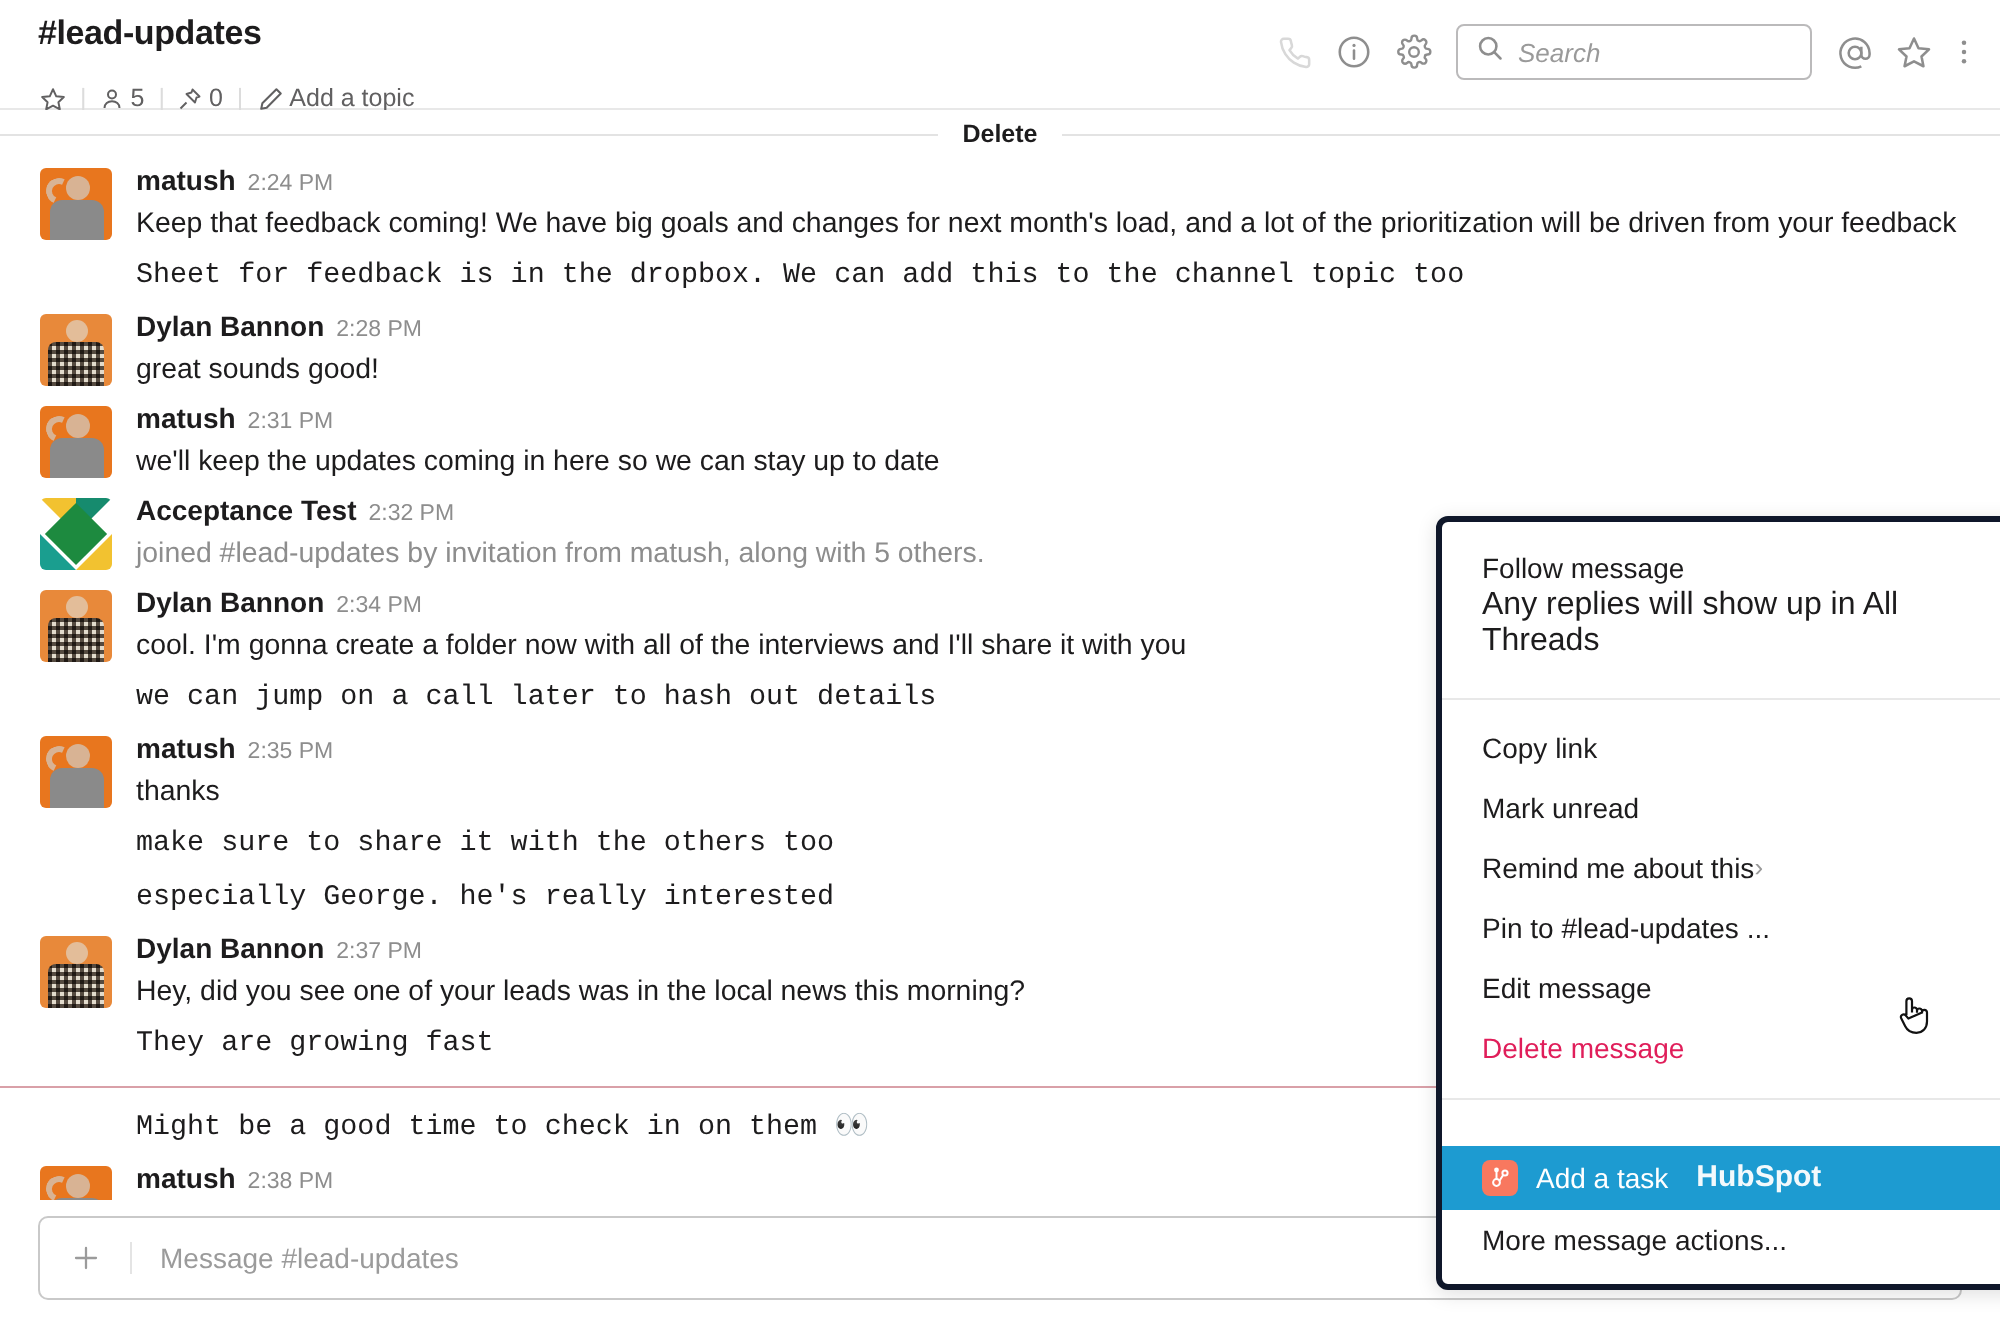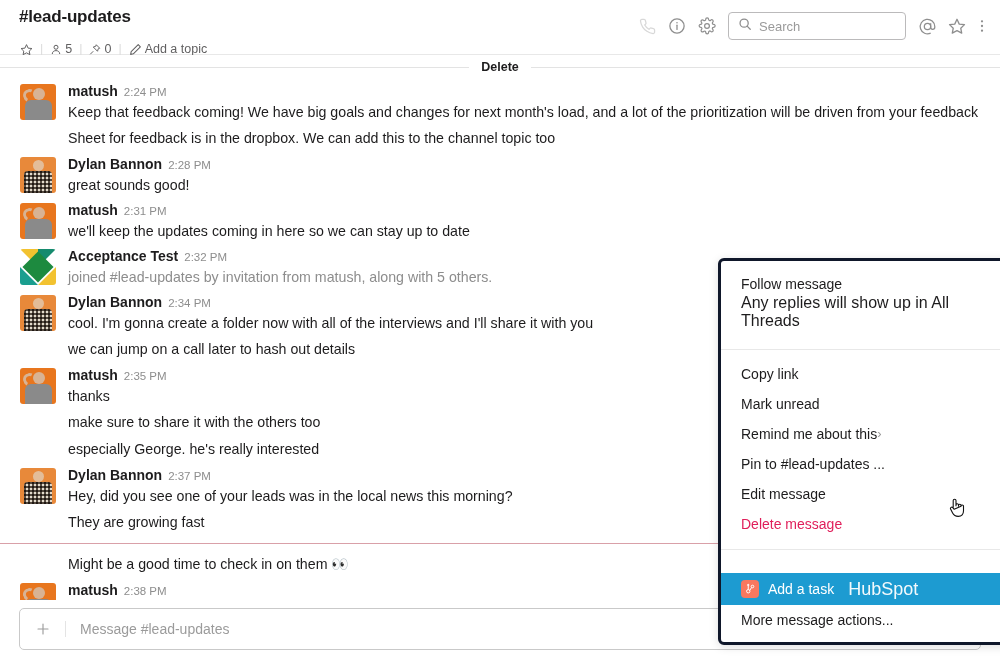--- a/index.html
+++ b/index.html
@@ -28,21 +28,21 @@
     display: flex; align-items: center; gap: 0px;
     font-size: 12.5px; color: #616061;
   }
   .ch-meta .sep { color: #dcdcdc; margin: 0 7px; }
   .ch-meta .mi { display: inline-flex; align-items: center; gap: 3px; cursor: pointer; }
   .ch-meta svg { display:block; }
   .topic-text { color:#616061; }
 
   .header-right {
     position: absolute; right: 8px; top: 11px;
-    display: flex; align-items: center; gap: 0px;
+    display: flex; align-items: center; gap: 0px; font-style: italic;
   }
   .hicon {
     width: 30px; height: 30px; display: flex; align-items: center; justify-content: center;
     color: #8e8e8e; cursor: pointer; border-radius: 4px;
   }
   .hicon.disabled { color:#d8d8d8; cursor: default; }
   .search-box {
     width: 178px; height: 28px; border: 1px solid #bbbabb; border-radius: 4px;
     display: flex; align-items: center; gap: 7px; padding: 0 9px; margin: 0 6px;
     background: #fff; cursor: text;
@@ -68,21 +68,21 @@
   .msg { position: relative; padding: 0 20px 0 20px; }
   .msg-row { display: flex; align-items: flex-start; padding: 3px 0 2px 0; }
   .avatar-slot { width: 48px; flex: 0 0 48px; }
   .avatar { width: 36px; height: 36px; border-radius: 3px; overflow: hidden; margin-top: 2px; }
   .msg-body { flex: 1; min-width: 0; padding-top: 0px; }
   .msg-head { line-height: 17px; margin-bottom: 1px; }
   .author { font-size: 14px; font-weight: bold; color: #1d1c1d; cursor: pointer; }
   .stamp { font-size: 11.5px; color: #8d8d8d; margin-left: 6px; cursor: pointer; }
   .text { font-size: 14.2px; line-height: 21px; color: #1d1c1d; }
   .text.sys { color: #8d8d8d; }
-  .cont-text { font-size: 14.2px; line-height: 21px; color:#1d1c1d; padding-left: 48px; padding-top:3px; padding-bottom:3px;}
+  .cont-text { font-size: 14.2px; line-height: 21px; color:#1d1c1d; padding-left: 48px; padding-top:3px; padding-bottom:3px;font-family:Liberation Mono, monospace;}
 
   .unread-divider {
     position: relative; height: 1px; background: #d9a0a8; margin: 7px 0 7px 0;
   }
 
   
   .av-matush { background: #e8761e; position: relative; }
   .av-matush::before { 
     content:""; position:absolute; left: 13px; top: 4px; width: 12px; height: 12px;
     border-radius: 50%; background: #d8b394;
@@ -153,21 +153,21 @@
   .ctx-item.selected { background: #1d9bd1; color: #fff; margin-top: 18px; }
   .ctx-item .chev { color:#9a9a9a; font-size: 13px; }
   .ctx-follow { padding: 4px 20px 8px 20px; cursor: pointer; }
   .ctx-follow .ft { font-size: 14px; color:#1d1c1d; line-height: 20px; }
   .hub-row { display: flex; align-items: center; gap: 9px; }
   .hub-icon {
     width: 18px; height: 18px; border-radius: 4px; background: #f8785f;
     display:flex; align-items:center; justify-content:center; flex: 0 0 18px;
   }
   .hub-label { font-size: 14px; }
-  .hub-app { font-size: 18px; margin-left: 5px; opacity: .95; }
+  .hub-app { font-size: 15px; margin-left: 5px; opacity: .95; font-weight: bold; }
 
   .cursor-hand {
     position: absolute; left: 948px; top: 497px; width: 18px; height: 22px; z-index: 60;
   }
 
   
   .composer-wrap {
     position: absolute; left: 0; top: 600px; width: 1000px; height: 66px; background:#fff;
   }
   .composer {

